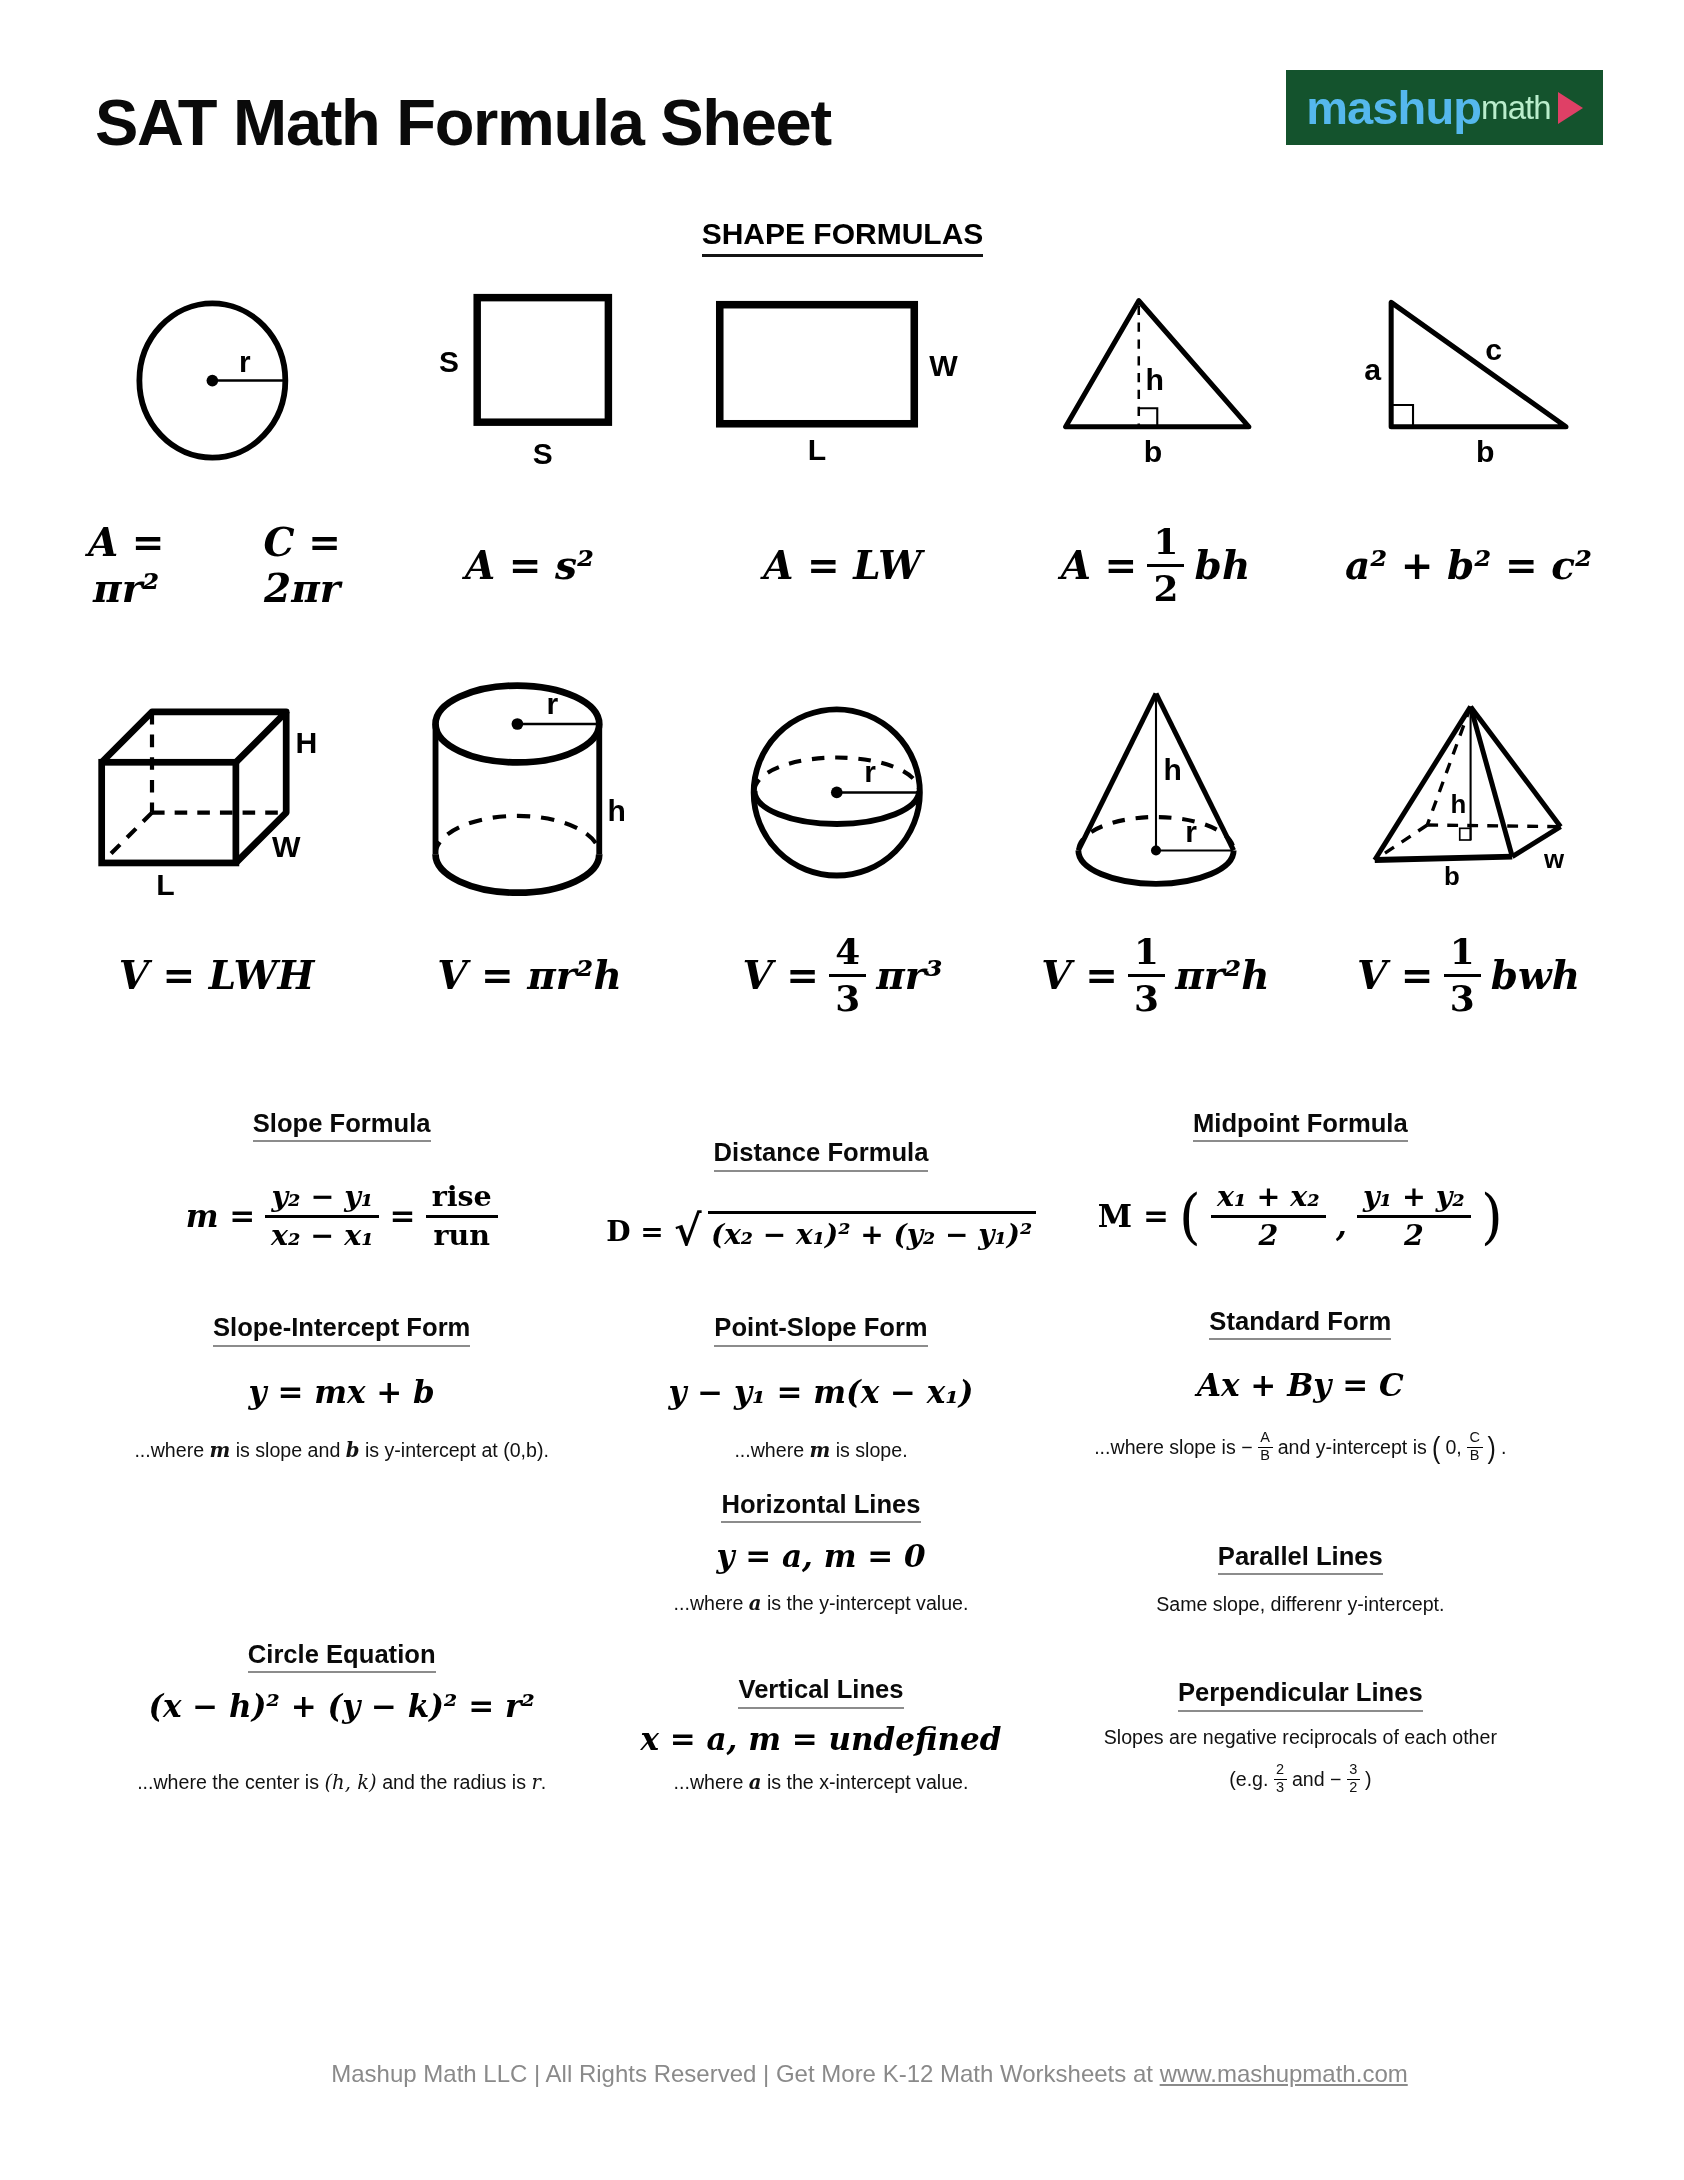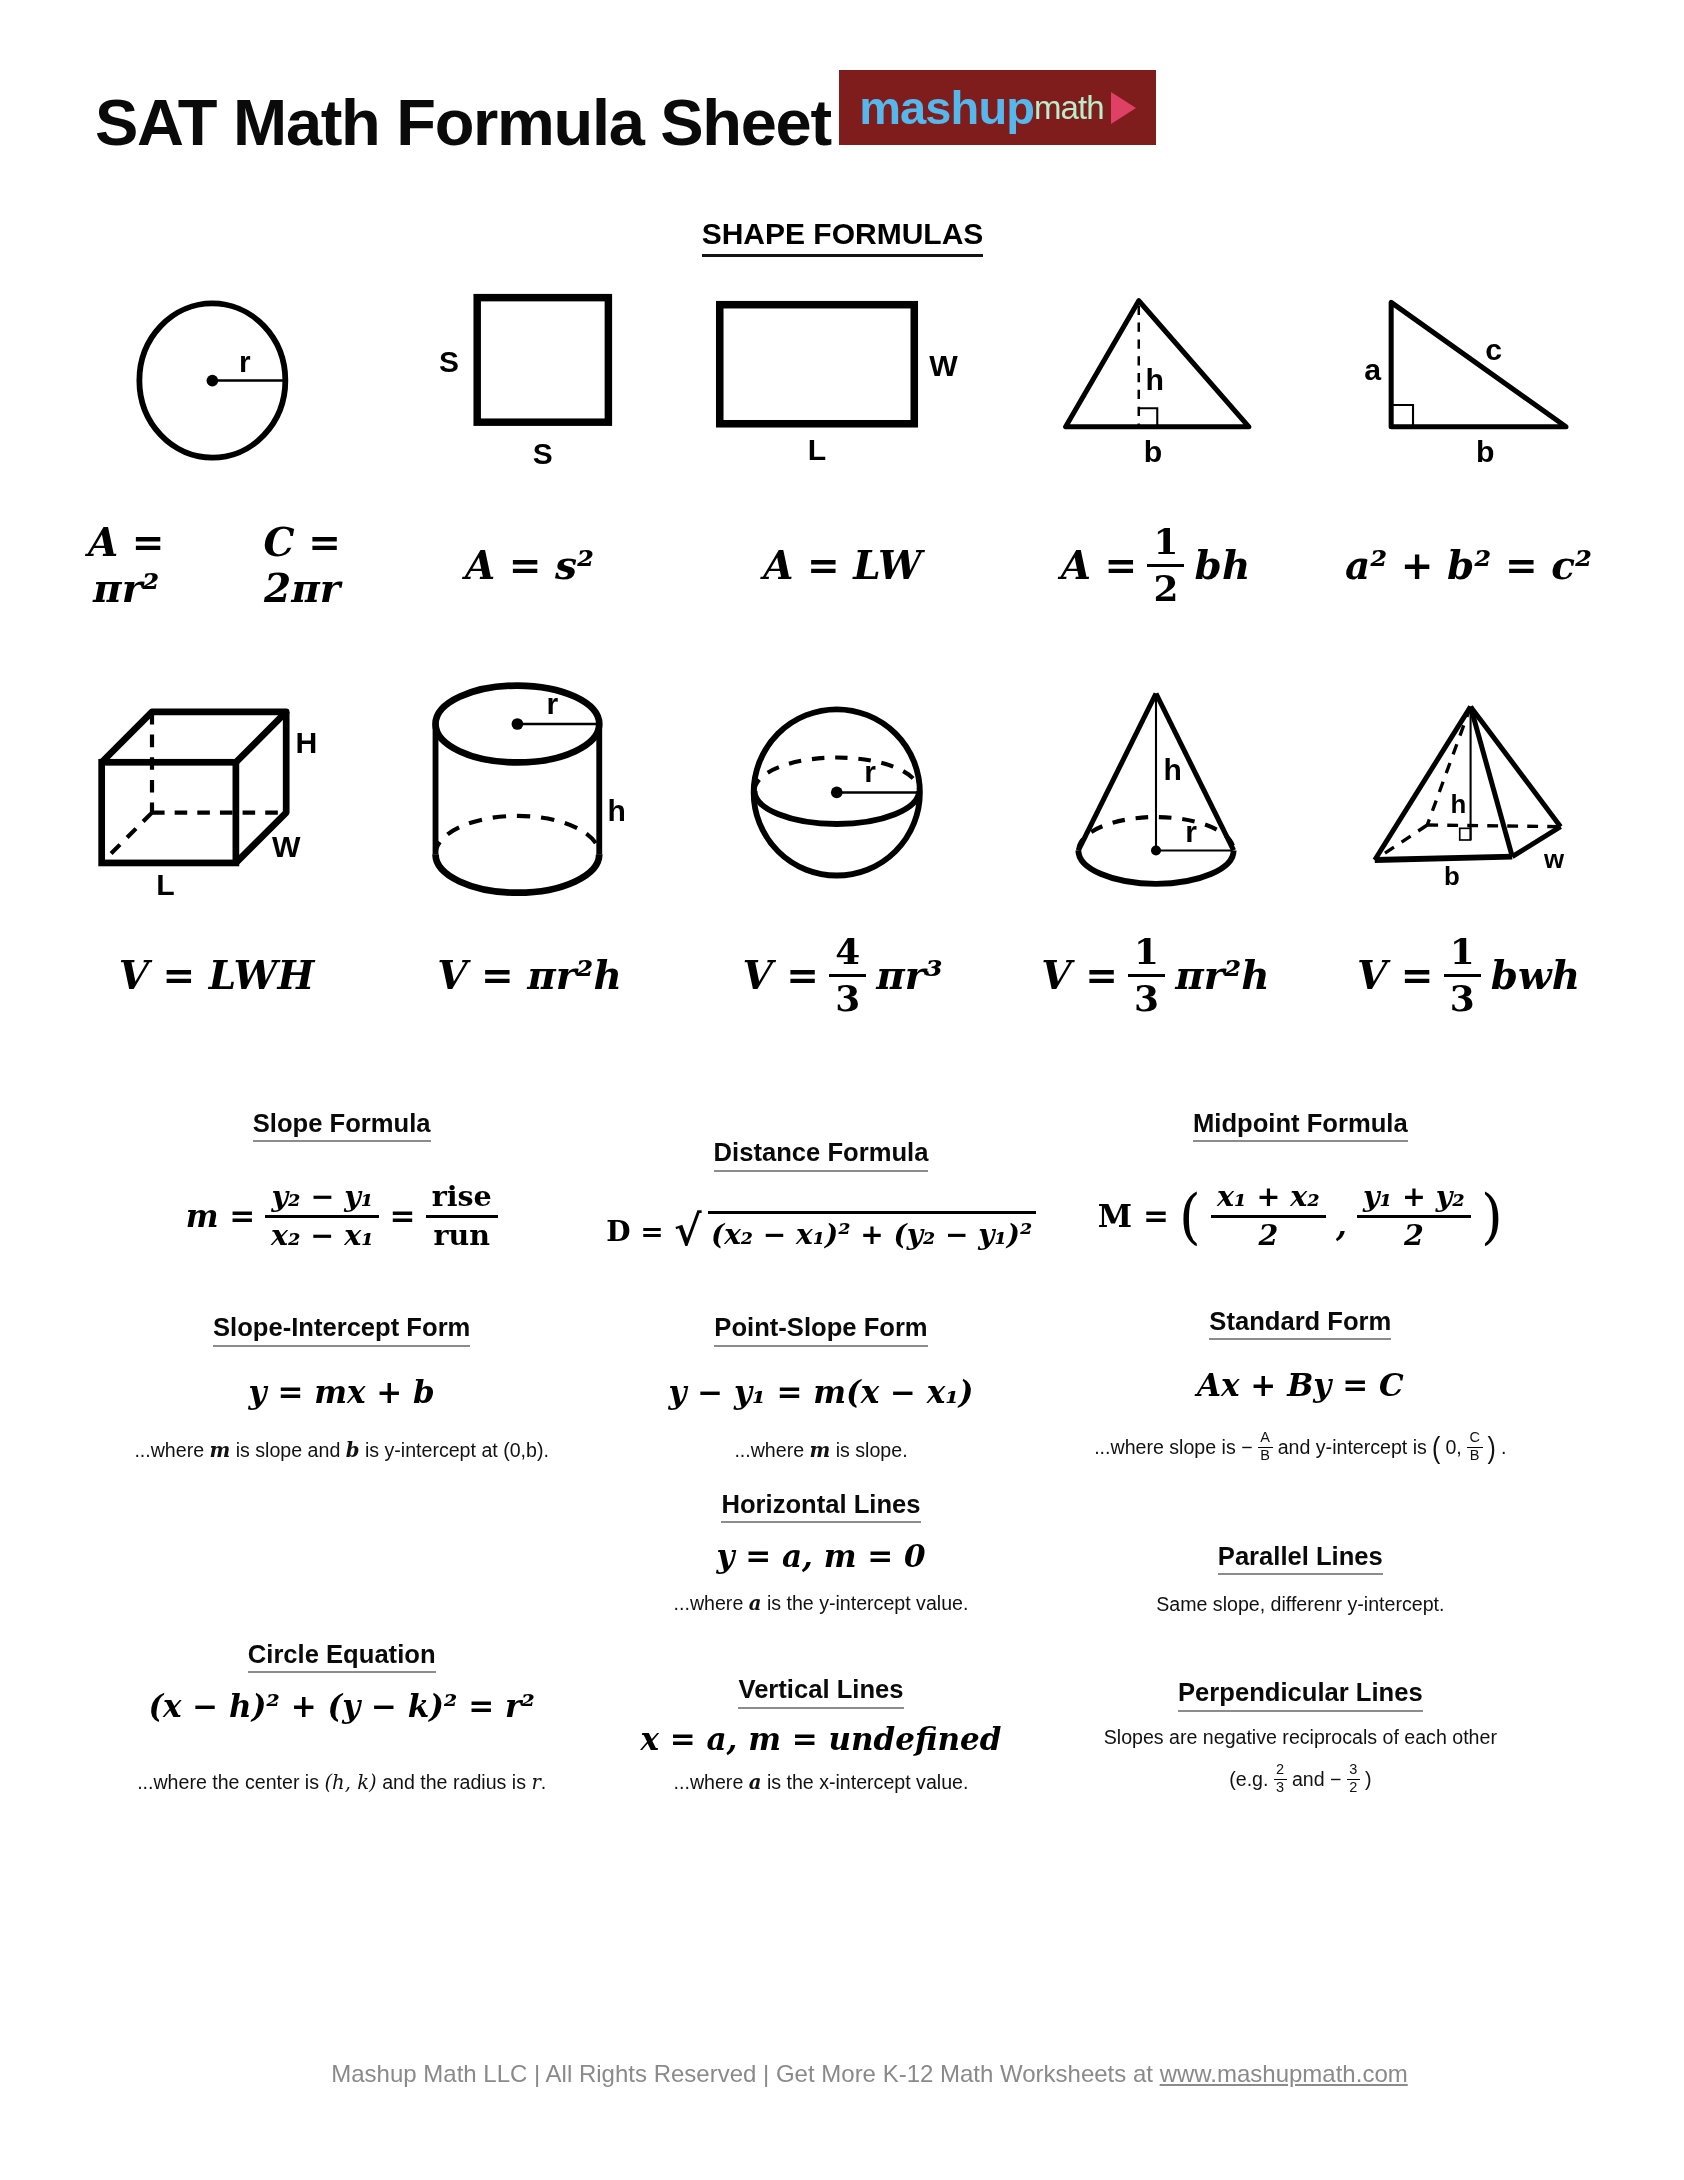--- a/index.html
+++ b/index.html
@@ -3,23 +3,23 @@
 <meta charset="utf-8">
 <style>
   * { margin:0; padding:0; box-sizing:border-box; }
   html,body { background:#fff; }
   .page{
     position:relative; width:1685px; height:2181px; background:#ffffff;
     font-family:"Liberation Sans", sans-serif; color:#000; overflow:hidden;
   }
 
   
-  .header{ display:flex; justify-content:flex-start; align-items:flex-start; padding:51px 82px 0 95px;gap:8px; }
+  .header{ display:flex; justify-content:space-between; align-items:flex-start; padding:51px 82px 0 95px;gap:8px; }
   .title{ margin-top:34px; font-size:65px; font-weight:800; letter-spacing:-1.3px; color:#0a0a0a; }
-  .logo{ margin-top:19px; display:flex; align-items:center; background:#7f1d1d; padding:10.2px 20.4px; }
+  .logo{ margin-top:19px; display:flex; align-items:center; background:#14532d; padding:10.2px 20.4px; }
   .logo .l1{ color:#55B8ED; font-size:47px; font-weight:800; letter-spacing:-0.9px; }
   .logo .l2{ color:#BAEDCC; font-size:33px; font-weight:400; letter-spacing:-0.9px; }
   .logo .arrow{ width:0; height:0; margin-left:6.8px;
     border-left:25.6px solid #DF4066; border-top:16px solid transparent; border-bottom:16px solid transparent; }
 
   
   .headwrap{ text-align:center; }
   .section-head{ display:inline-block; font-size:30px; font-weight:800; letter-spacing:0;
     border-bottom:3.4px solid #141414; padding-bottom:3.4px;margin-top:8px; }
   .mt58{margin-top:49px;} .mt80{margin-top:68px;}

